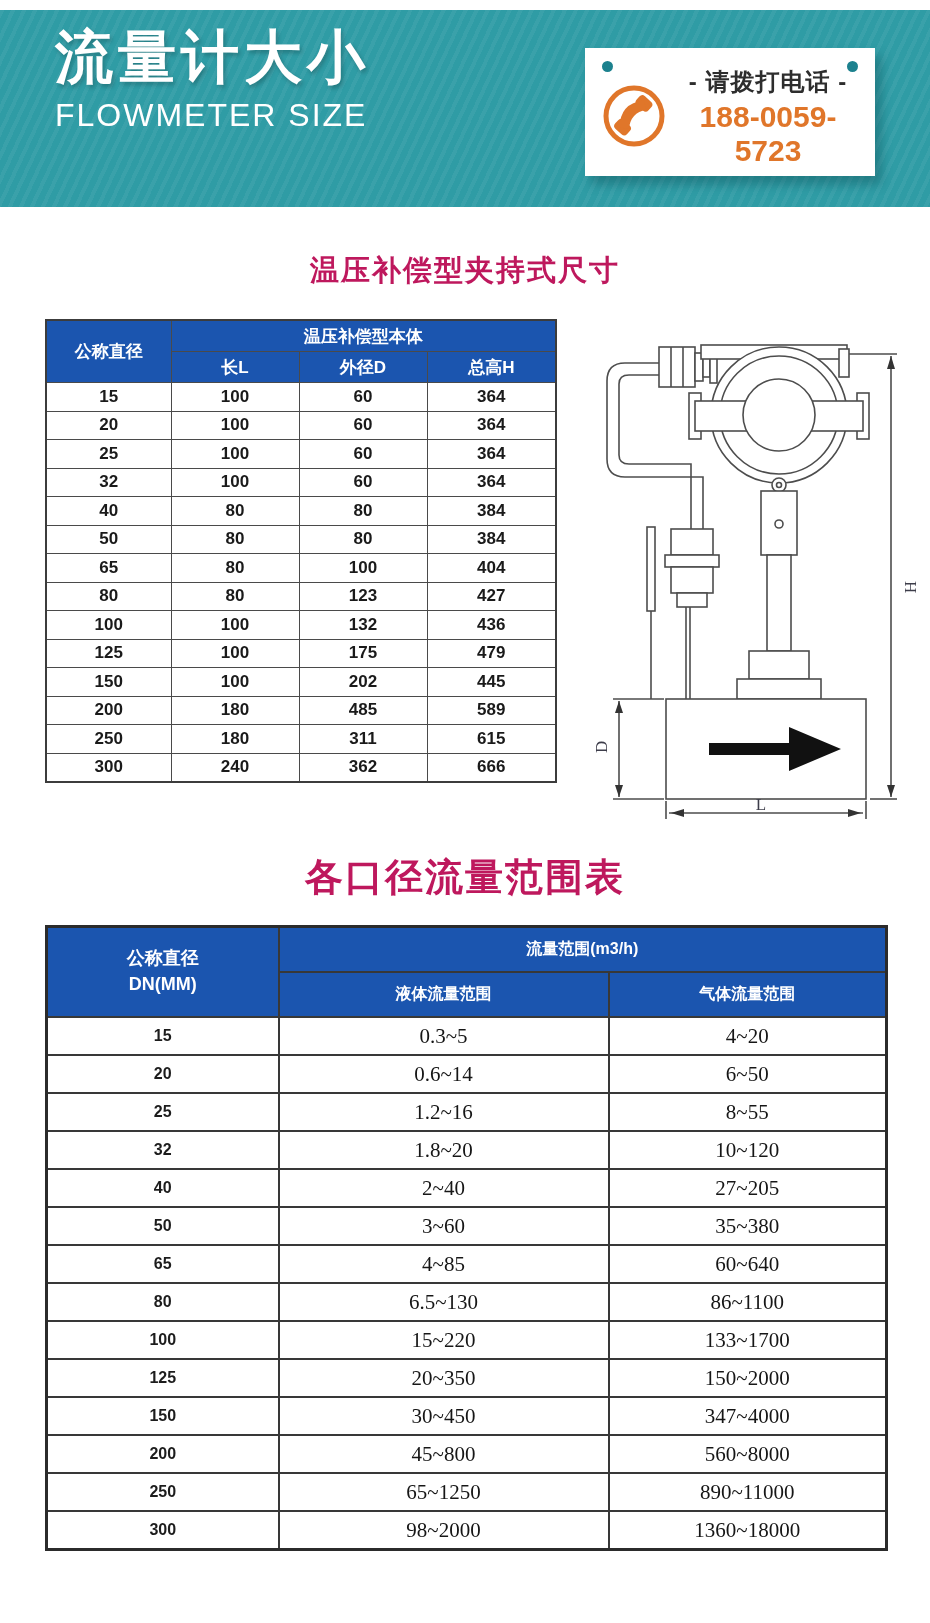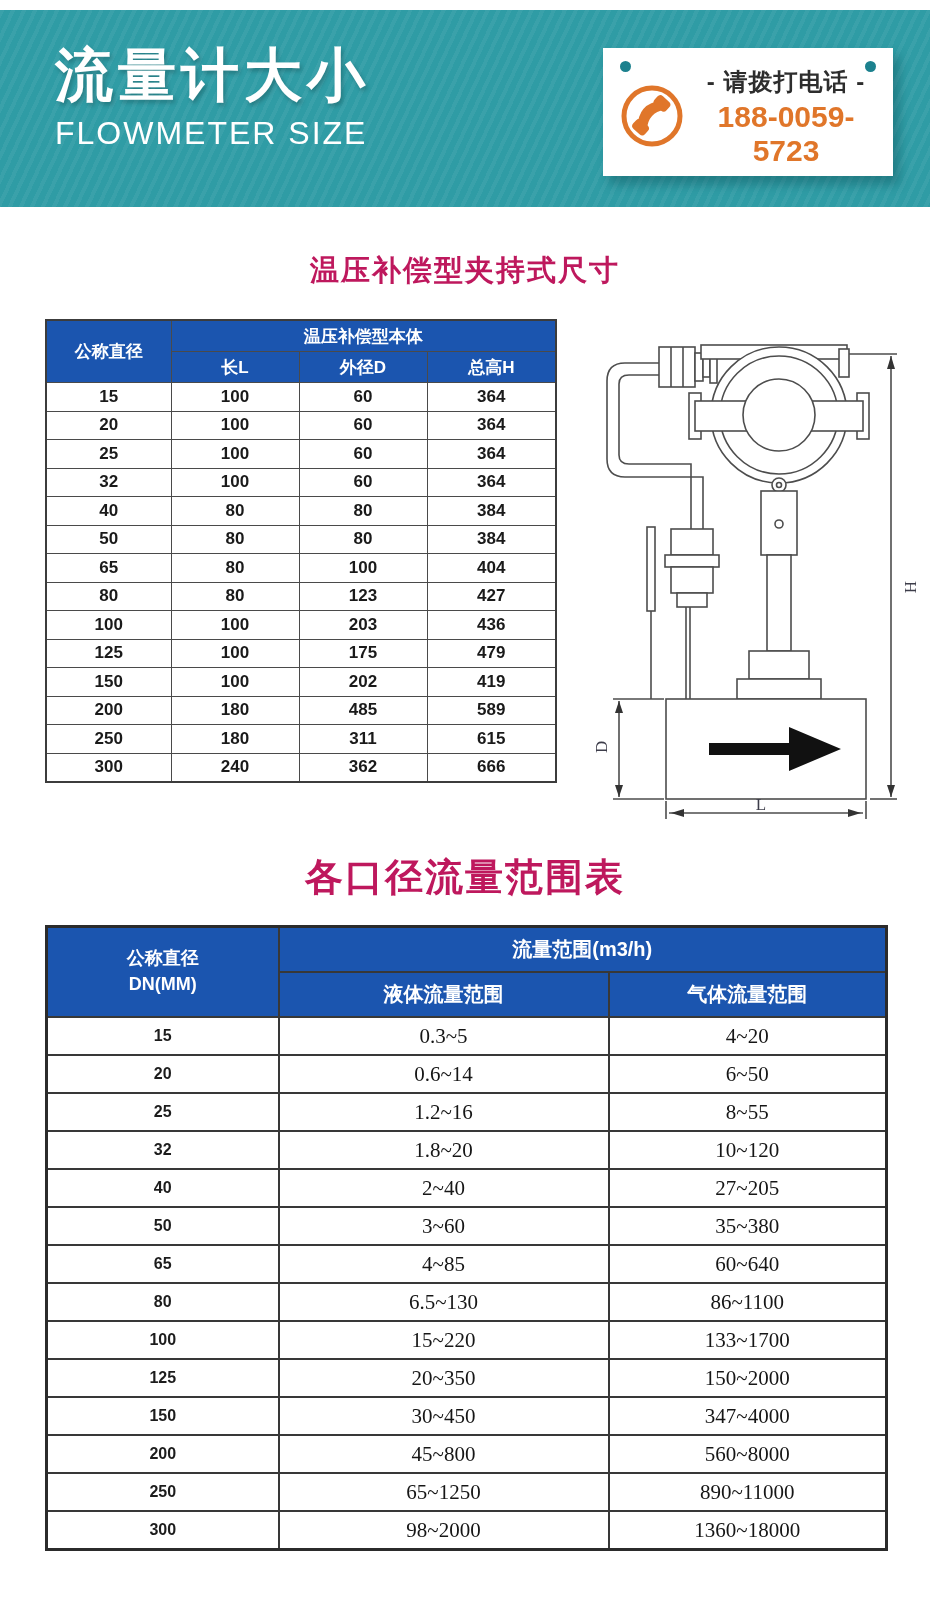--- a/index.html
+++ b/index.html
@@ -1,25 +1,25 @@
 <!DOCTYPE html>
 <html><head>
 <meta charset="utf-8">
 <style>
   html,body{margin:0;padding:0;background:#ffffff;}
   body{width:930px;min-height:1623px;font-family:"Liberation Sans",sans-serif;color:#1c1c1c;position:relative;}
 
   
   .topbar{position:relative;margin-top:10px;height:197px;background:#2F9CA5;
     background-image:repeating-linear-gradient(115deg,rgba(255,255,255,.055) 0 4px,rgba(0,0,0,0) 4px 10px);}
-  .title-block{padding:32px 0 0 55px;}
+  .title-block{padding:14px 0 0 55px;}
   .page-title{margin:0;font-size:58px;line-height:1.15;font-weight:bold;color:#fff;letter-spacing:5px;
     text-shadow:2px 3px 4px rgba(0,0,0,.22);}
   .page-subtitle{margin-top:6px;font-size:32px;color:#fff;letter-spacing:2px;}
-  .phone-card{position:absolute;top:38px;right:37px;width:290px;height:128px;background:#fff;
+  .phone-card{position:absolute;top:38px;right:55px;width:290px;height:128px;background:#fff;
     box-shadow:6px 8px 10px rgba(10,70,80,.38);display:flex;align-items:center;padding:0 8px 0 14px;box-sizing:border-box;}
   .pin{position:absolute;width:11px;height:11px;border-radius:50%;background:#1c818e;top:13px;}
   .pin-l{left:17px;} .pin-r{right:17px;}
   .phone-icon{flex:0 0 auto;margin-top:8px;}
   .phone-texts{flex:1;text-align:center;margin-top:10px;}
   .phone-label{font-size:24px;font-weight:bold;color:#2d2d2d;letter-spacing:1px;}
   .phone-number{font-size:30px;font-weight:bold;color:#E0762A;margin-top:2px;letter-spacing:0;}
 
   
   .sec-title{text-align:center;color:#be185d;font-weight:600;margin:0;}
@@ -35,21 +35,21 @@
   .dim-table tbody td{background:#fff;font-size:17px;font-weight:bold;height:27.5px;color:#1a1a1a;}
   .dim-table col.c1{width:125px;} .dim-table col.c2{width:128px;}
   .dim-table col.c3{width:128px;} .dim-table col.c4{width:129px;}
 
   .diagram{margin-left:34px;width:340px;height:505px;}
   .diagram text{font-family:"Liberation Serif",serif;font-size:17px;fill:#3d3d4a;}
 
   
   .flow-table{margin-left:45px;width:840px;border:3px solid #2b2b2b;}
   .flow-table th,.flow-table td{border:2px solid #383838;text-align:center;padding:0;}
-  .flow-table thead th{background:#1B55AF;color:#fff;font-weight:bold;height:43px;font-size:20px;}
+  .flow-table thead th{background:#1B55AF;color:#fff;font-weight:bold;height:43px;font-size:16px;}
   .flow-table .dn-head{font-size:18px;}
   .flow-table .dn-head div{line-height:1.1;padding:3px 0;}
   .flow-table tbody td{background:#fff;height:36px;}
   .flow-table tbody td:first-child{font-size:16px;font-weight:bold;font-family:"Liberation Sans",sans-serif;}
   .flow-table tbody td:nth-child(2),.flow-table tbody td:nth-child(3){
     font-size:21px;font-family:"Liberation Serif",serif;color:#161616;}
   .flow-table col.f1{width:232px;} .flow-table col.f2{width:330px;} .flow-table col.f3{width:278px;}
 
   .bottom-pad{height:80px;}
 </style>
@@ -145,34 +145,34 @@
         </tr>
         <tr>
           <td>80</td>
           <td>80</td>
           <td>123</td>
           <td>427</td>
         </tr>
         <tr>
           <td>100</td>
           <td>100</td>
-          <td>203</td>
+          <td>132</td>
           <td>436</td>
         </tr>
         <tr>
           <td>125</td>
           <td>100</td>
           <td>175</td>
           <td>479</td>
         </tr>
         <tr>
           <td>150</td>
           <td>100</td>
           <td>202</td>
-          <td>419</td>
+          <td>445</td>
         </tr>
         <tr>
           <td>200</td>
           <td>180</td>
           <td>485</td>
           <td>589</td>
         </tr>
         <tr>
           <td>250</td>
           <td>180</td>

